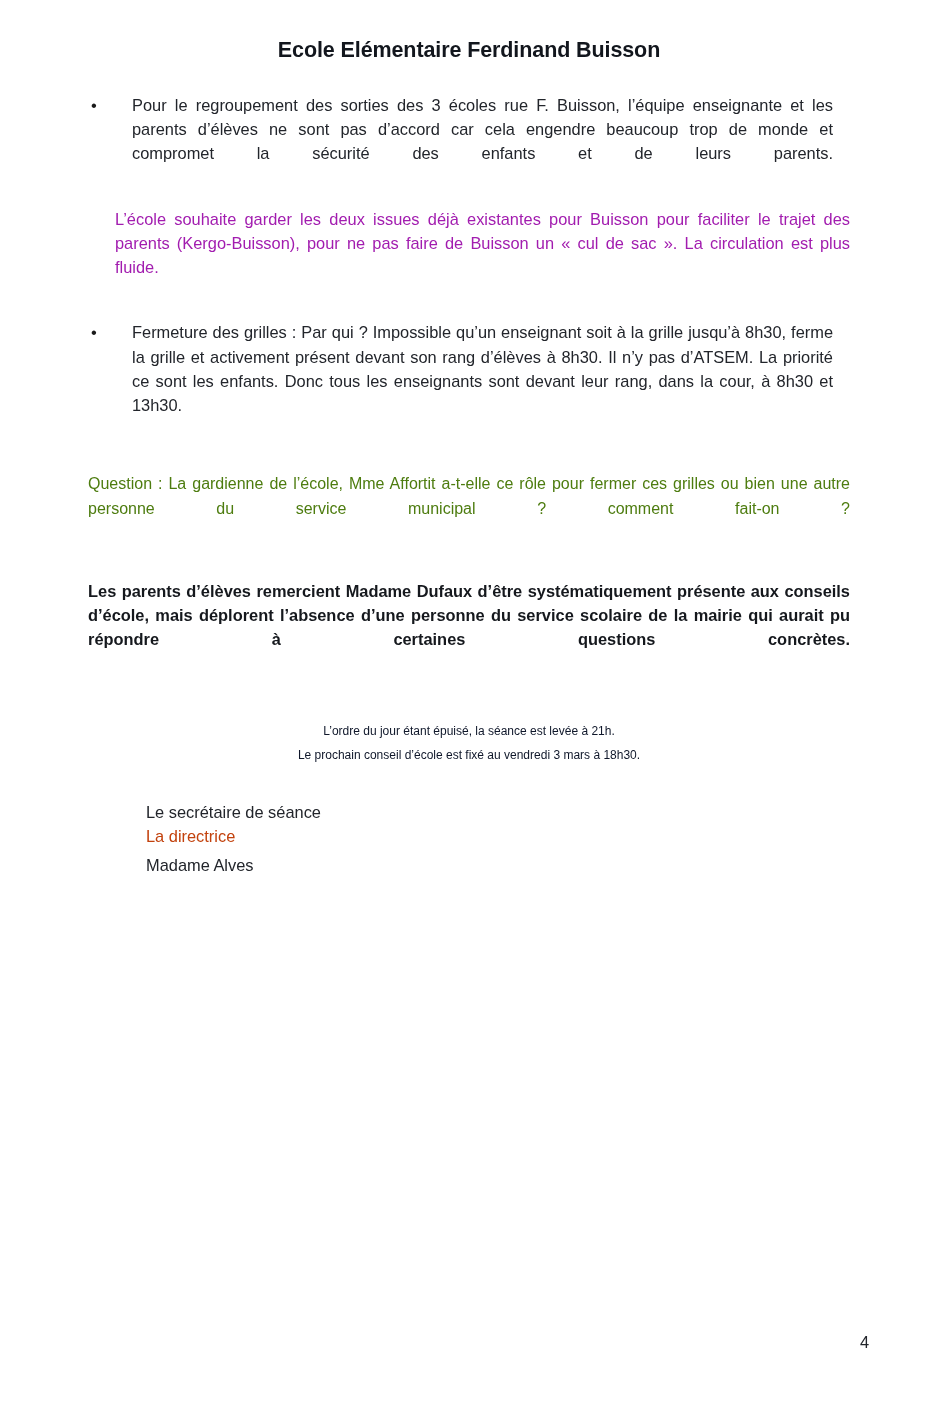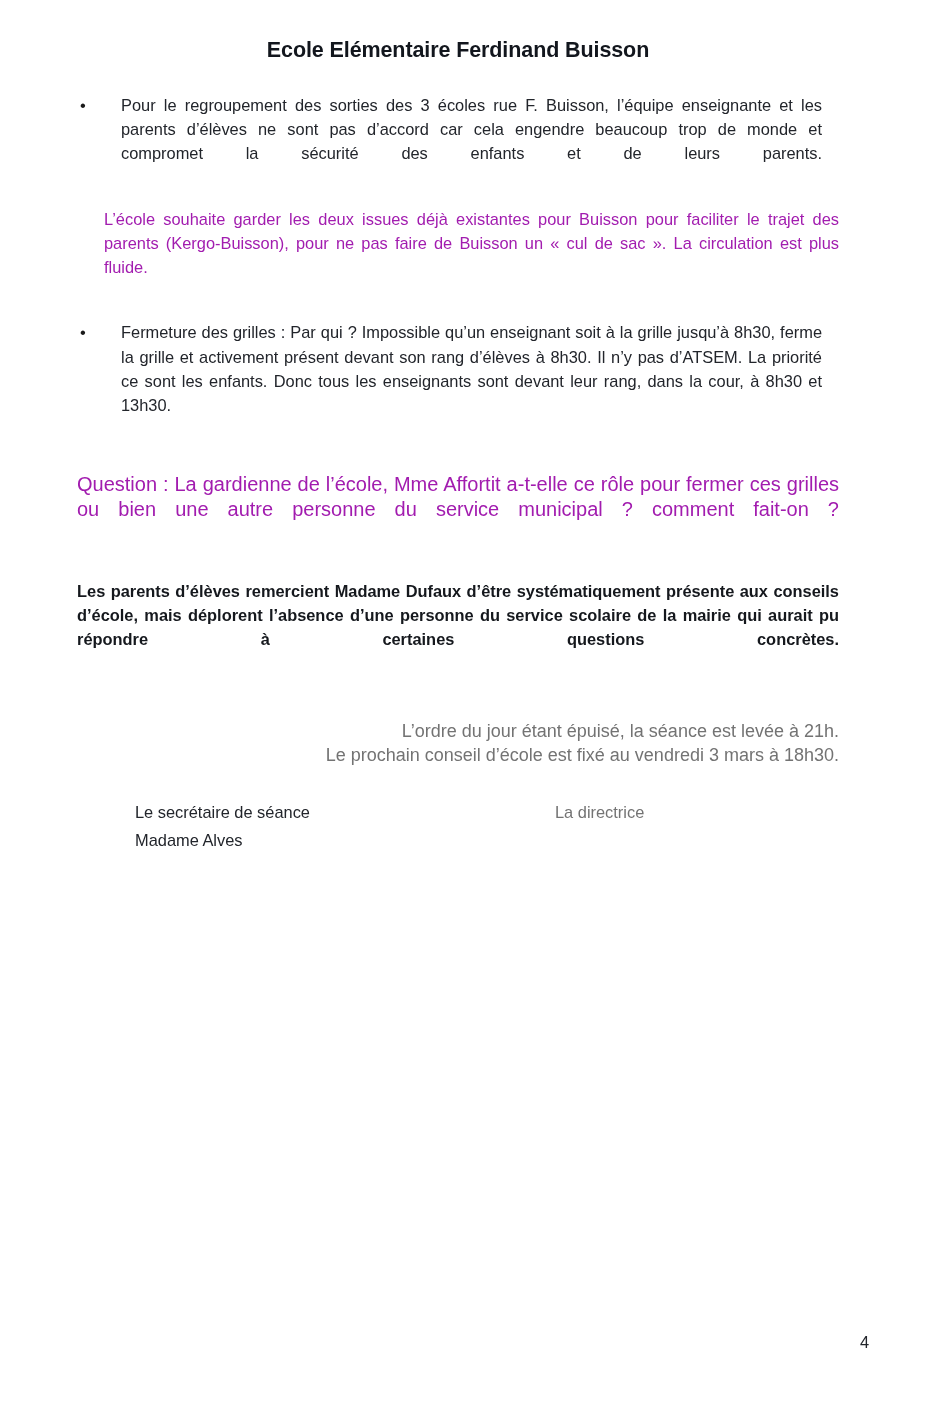--- a/index.html
+++ b/index.html
@@ -16,21 +16,21 @@
     position: relative;
     width: 937px;
     height: 1404px;
     margin: 0 auto;
     background: #ffffff;
     overflow: hidden;
     box-sizing: border-box;
   }
   .content {
     position: absolute;
-    left: 77px;
+    left: 88px;
     top: 0;
     width: 762px;
   }
 
   
   .doc-title {
     text-align: center;
     font-size: 21.5px;
     font-weight: bold;
     color: #12161d;
@@ -90,70 +90,71 @@
     content: "";
     display: inline-block;
     width: 100%;
   }
 
   .u { text-underline-offset: 2px; }
 
   
   .question-block {
     margin-top: 31px;
-    font-size: 20px;
-    line-height: 24.2px;
-    text-align: justify;
-    color: #a21caf;
+    font-size: 16px;
+    line-height: 24.2px;
+    text-align: justify;
+    color: #4d7c0f;
   }
 
   
   .bold-block {
     margin-top: 34px;
     font-size: 16.4px;
     line-height: 24.2px;
     font-weight: bold;
     text-align: justify;
     color: #15181d;
   }
 
   
   .closing-block {
     margin-top: 43px;
-    text-align: right;
-    font-size: 18px;
-    line-height: 24.2px;
-    color: #737373;
+    text-align: center;
+    font-size: 12px;
+    line-height: 24.2px;
+    color: #0f172a;
   }
   .closing-line { display: block; }
 
   
   .signature-block {
     margin-top: 33px;
     margin-left: 58px;
     width: 660px;
   }
   .sig-row {
     display: flex;
     align-items: flex-start;
+    flex-direction: column;
   }
   .sig-row + .sig-row {
     margin-top: 4px;
   }
   .sig-left {
     width: 420px;
     font-size: 16.4px;
     line-height: 24.2px;
     color: #22252b;
   }
   .sig-right {
     flex: 1;
     font-size: 16.4px;
     line-height: 24.2px;
-    color: #737373;
+    color: #c2410c;
   }
 
   
   .page-number {
     position: absolute;
     right: 68px;
     bottom: 52px;
     font-size: 16.4px;
     line-height: 20px;
     color: #22252b;

